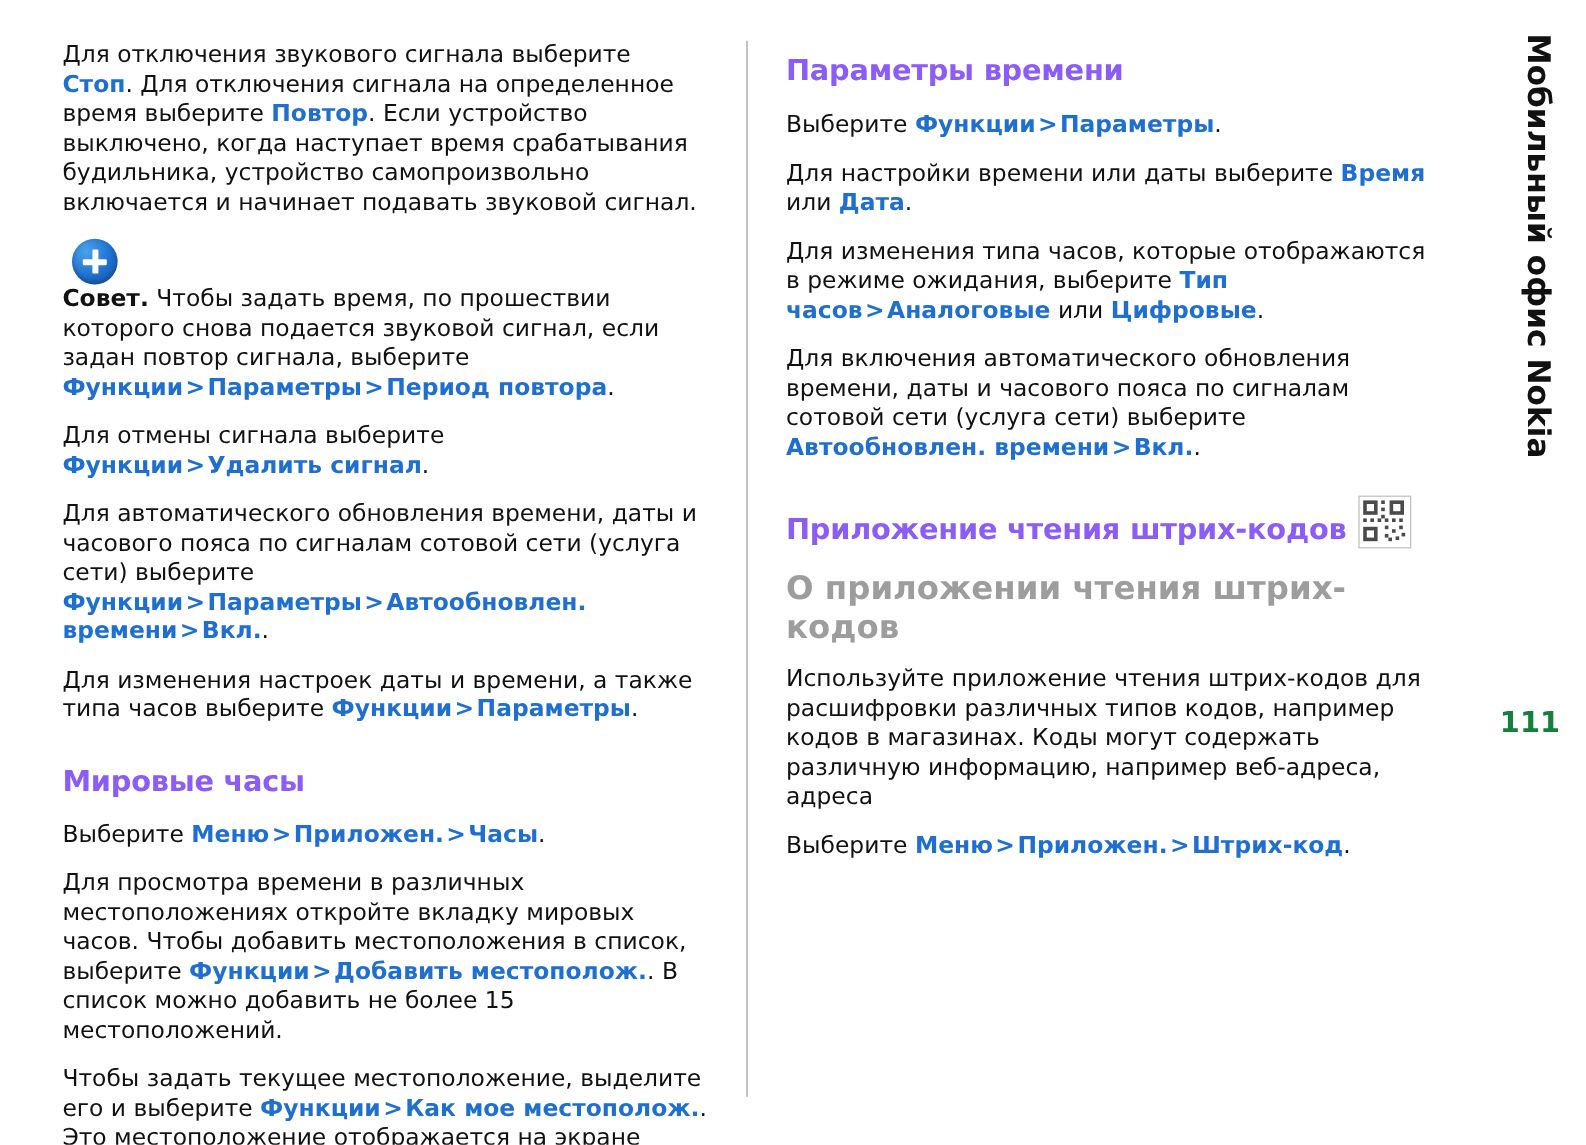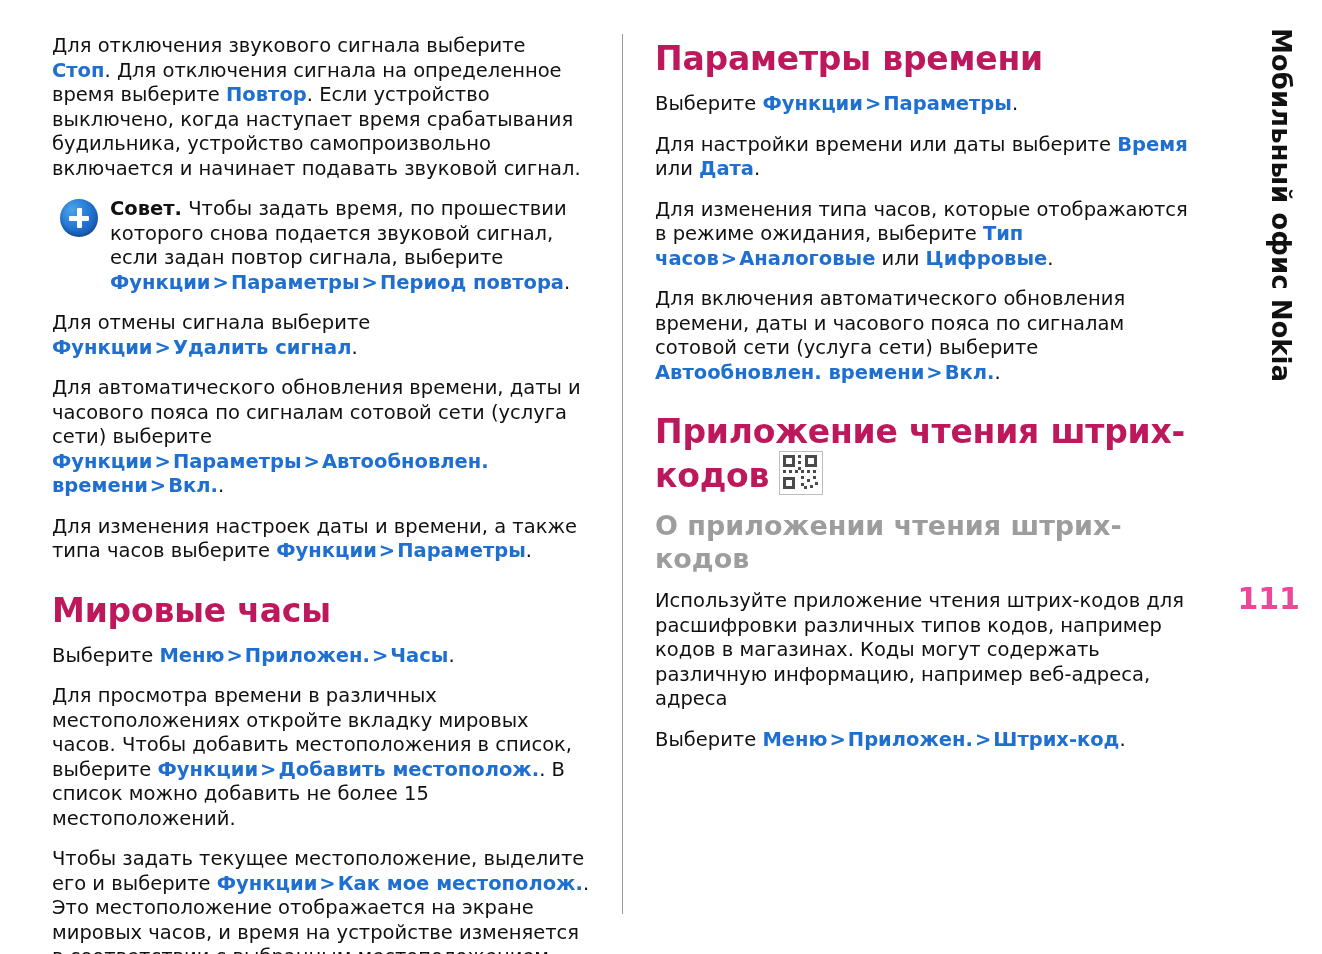--- a/index.html
+++ b/index.html
@@ -54,40 +54,40 @@
   .blue {
     color: #1f6fd0;
     font-weight: bold;
   }
   .gt {
     color: #1f6fd0;
     font-weight: bold;
     padding: 0 2px;
   }
   h2 {
-    font-size: 33px;
+    font-size: 24px;
     line-height: 38px;
     font-weight: bold;
-    color: #be185d;
+    color: #8b5cf6;
     margin: 28px 0 14px 0;
     letter-spacing: -0.2px;
   }
   h2.first {
     margin-top: 6px;
   }
   h3 {
     font-size: 27px;
     line-height: 33px;
     font-weight: bold;
     color: #9d9d9d;
     margin: 10px 0 14px 0;
   }
   .tip {
     display: flex;
-    flex-direction: row;
+    flex-direction: column;
     align-items: flex-start;
     margin: 0 0 16px 0;
   }
   .tip-icon {
     flex: 0 0 auto;
     width: 38px;
     height: 38px;
     margin: 2px 12px 0 8px;
     position: relative;
   }
@@ -156,23 +156,23 @@
     transform: rotate(90deg);
     transform-origin: left top;
     position: absolute;
     left: 36px;
     top: 0;
   }
   .pagenum {
     position: absolute;
     right: 22px;
     bottom: 58px;
-    font-size: 30px;
-    font-weight: bold;
-    color: #ec4899;
+    font-size: 24px;
+    font-weight: bold;
+    color: #15803d;
   }
 </style>
 </head>
 <body>
 
 <div class="page">
 
   <div class="columns">
 
     <div class="col col-left">

